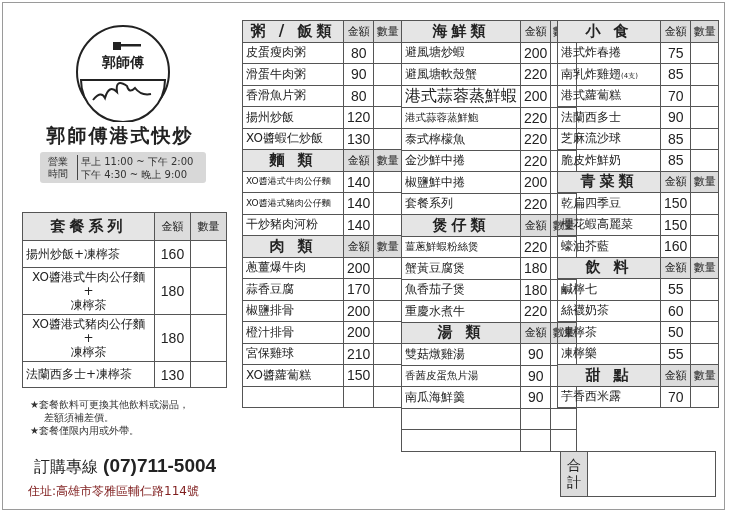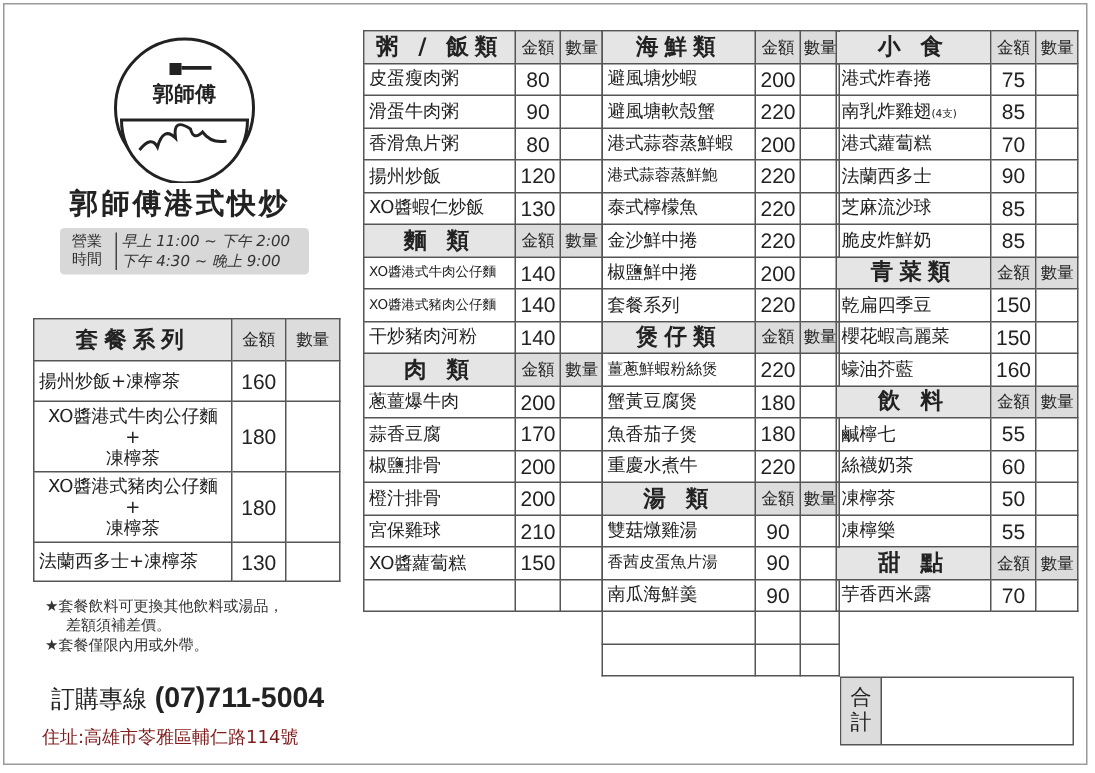--- a/index.html
+++ b/index.html
@@ -7,21 +7,21 @@
   body { font-family: "DejaVu Sans", "Liberation Sans", sans-serif; color: #222; position: relative; }
 
   .page-frame { position: absolute; left: 2px; top: 2px; width: 723px; height: 508px; border: 1px solid #9a9a9a; background: #fff; }
 
   
   .logo { position: absolute; left: 73px; top: 22px; width: 100px; height: 100px; }
   .shop-name { position: absolute; left: 20px; top: 123px; width: 200px; text-align: center; font-size: 19px; font-weight: bold; letter-spacing: 2px; color: #222; }
   .hours-box { position: absolute; left: 40px; top: 152px; width: 166px; height: 31px; background: #d8d8d8; border-radius: 3px; display: flex; align-items: center; font-size: 10px; color: #333; }
   .hours-label { width: 34px; text-align: center; line-height: 12px; padding-left: 2px; }
   .hours-sep { width: 1px; height: 25px; background: #444; margin: 0 3px; }
-  .hours-lines { line-height: 13px; font-style: italic; }
+  .hours-lines { line-height: 13px; }
 
   table.menu { border-collapse: collapse; table-layout: fixed; position: absolute; }
   table.menu td { border: 1px solid #555; height: 21.5px; padding: 0 3px; font-size: 12px; white-space: nowrap; overflow: hidden; }
   table.menu td.hdr { background: #e5e5e5; font-weight: bold; font-size: 15px; text-align: center; letter-spacing: 4px; }
   table.menu td.colhdr { background: #dcdcdc; font-size: 11px; text-align: center; padding: 0 1px; }
   table.menu td.price { font-size: 14px; text-align: center; font-family: "Liberation Sans", sans-serif; }
   table.menu td.qty { }
   table.menu td.name { font-size: 12px; }
 
   .set-table { left: 22px; top: 212px; }
@@ -243,21 +243,21 @@
         <td class="name">避風塘炒蝦</td>
         <td class="price">200</td>
         <td class="qty"></td>
       </tr>
   <tr>
         <td class="name">避風塘軟殼蟹</td>
         <td class="price">220</td>
         <td class="qty"></td>
       </tr>
   <tr>
-        <td class="name" style="font-size:12px">港式蒜蓉蒸鮮蝦</td>
+        <td class="name" style="font-size:16px">港式蒜蓉蒸鮮蝦</td>
         <td class="price">200</td>
         <td class="qty"></td>
       </tr>
   <tr>
         <td class="name" style="font-size:10.5px">港式蒜蓉蒸鮮鮑</td>
         <td class="price">220</td>
         <td class="qty"></td>
       </tr>
   <tr>
         <td class="name">泰式檸檬魚</td>

